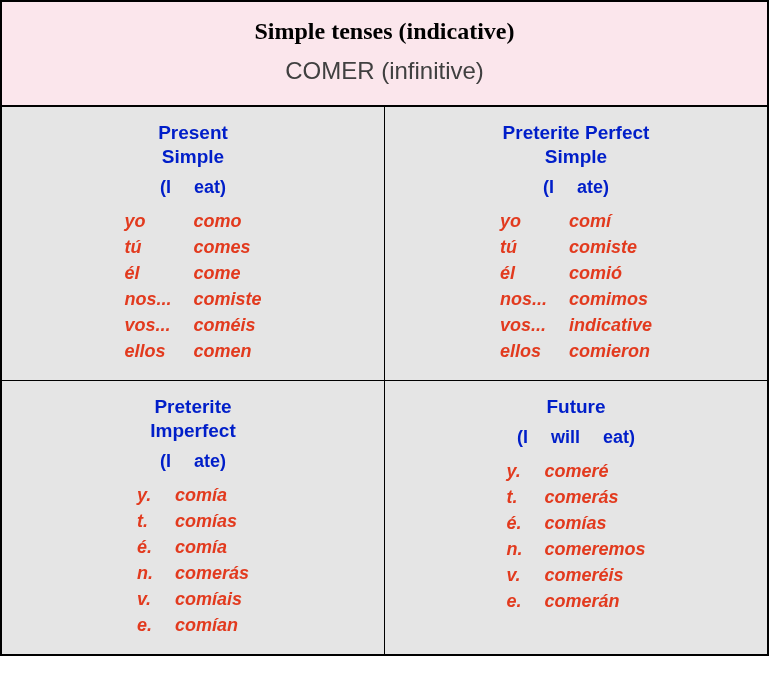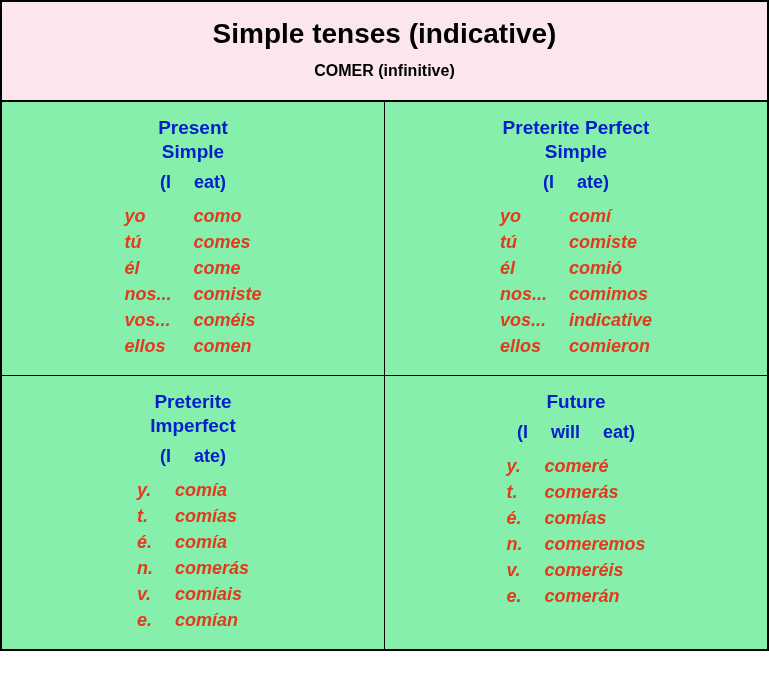--- a/index.html
+++ b/index.html
@@ -14,34 +14,35 @@
     border-collapse: collapse;
     border: 2px solid #000;
   }
   .header-row td {
     background: #fbe6ec;
     text-align: center;
     border-bottom: 2px solid #000;
     padding: 12px 8px 14px 8px;
   }
   .header-title {
-    font-size: 28px;
+    font-size: 24px;
     font-weight: bold;
     color: #000;
     margin: 4px 0 12px 0;
+    font-family: Liberation Serif, serif;
   }
   .header-sub {
-    font-size: 16px;
-    font-weight: bold;
-    color: #000000;
+    font-size: 24px;
+    font-weight: normal;
+    color: #404040;
     margin: 0 0 6px 0;
   }
   .tense-cell {
     width: 50%;
-    background: #86efac;
+    background: #e5e5e5;
     border: 1px solid #000;
     vertical-align: top;
     padding: 14px 10px 16px 10px;
   }
   .tense-name {
     text-align: center;
     color: #001ec9;
     font-weight: bold;
     font-size: 19px;
     line-height: 1.25;

